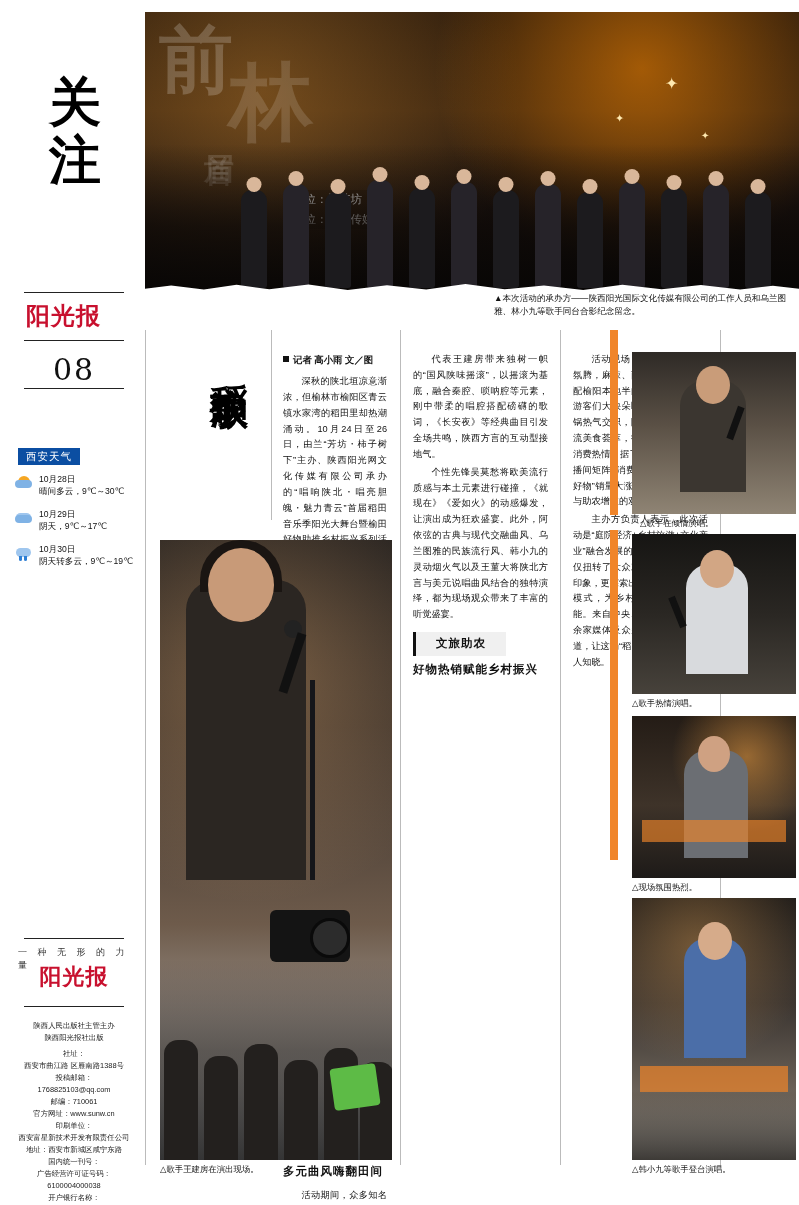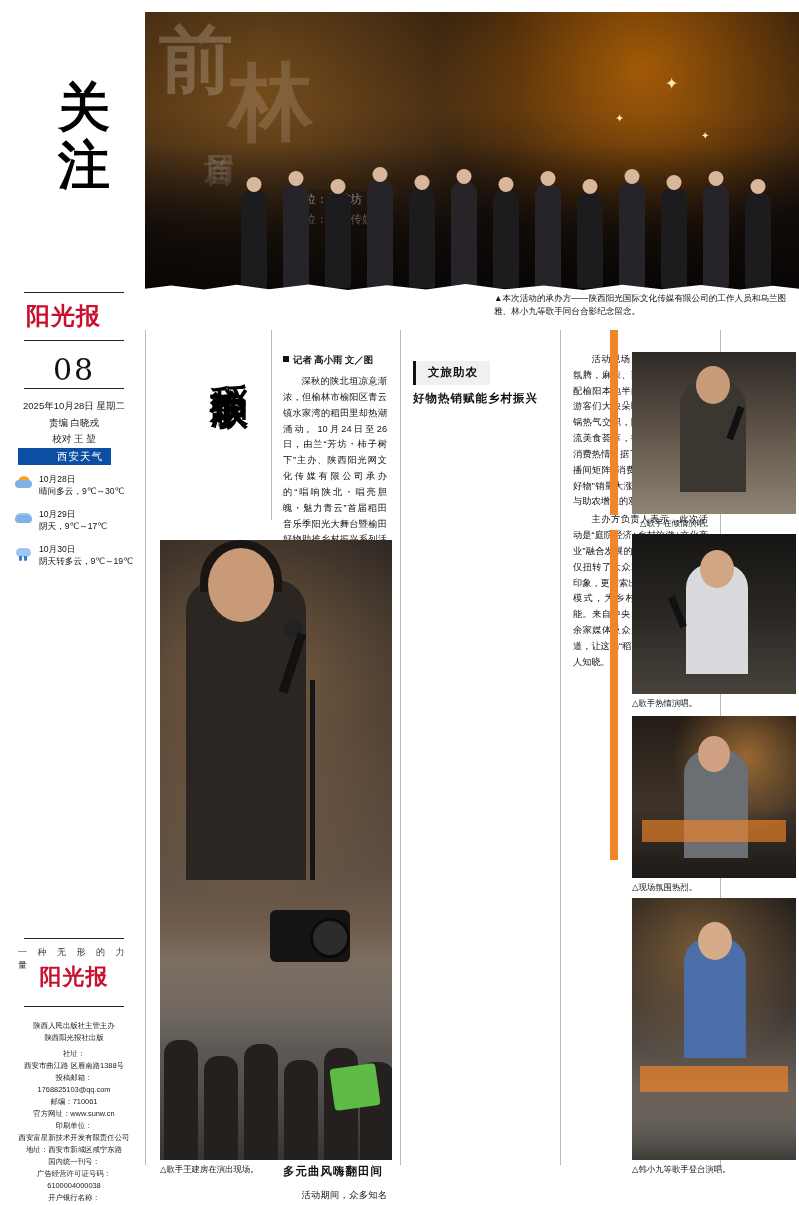--- a/index.html
+++ b/index.html
@@ -9,22 +9,22 @@
     font-family:"Liberation Sans","DejaVu Sans",sans-serif;
     color:#111;
     overflow:hidden;
     position:relative;
   }
   .page{position:absolute;inset:0;}
 
   
   .rail{position:absolute;left:0;top:0;width:142px;height:1205px;background:#fff;}
   .rail-title{
-    position:absolute;left:45px;top:78px;width:80px;
-    font-family:Liberation Sans, sans-serif;
+    position:absolute;left:36px;top:78px;width:80px;
+    font-family:Liberation Mono, monospace;
     font-weight:bold;font-size:52px;line-height:1.12;color:#000;
     letter-spacing:2px;text-align:center;
   }
   .rail-logo{
     position:absolute;left:26px;top:300px;width:96px;
     font-family:"DejaVu Serif","Liberation Serif",serif;
     font-weight:bold;font-size:24px;color:#c8102e;letter-spacing:1px;
   }
   .rail-rule{position:absolute;left:24px;width:100px;height:1px;background:#222;}
   .rail-pageno{
@@ -32,21 +32,21 @@
     font-family:"DejaVu Serif","Liberation Serif",serif;
     font-size:30px;color:#111;letter-spacing:2px;
   }
   .rail-meta{
     position:absolute;left:18px;top:398px;width:112px;
     font-size:9.5px;line-height:1.75;color:#222;text-align:center;
   }
   .wx-head{
     position:absolute;left:18px;top:448px;width:62px;height:17px;
     background:#0b4ea2;color:#fff;font-size:10.5px;line-height:17px;
-    text-align:center;letter-spacing:1px;padding-left:31px;
+    text-align:center;letter-spacing:1px;
   }
   .wx-list{position:absolute;left:14px;top:472px;width:122px;}
   .wx-row{display:flex;align-items:flex-start;margin-bottom:9px;}
   .wx-ico{width:20px;height:20px;flex:0 0 20px;margin-right:5px;position:relative;}
   .wx-txt{font-size:8.6px;line-height:1.45;color:#111;padding-top:1px;}
   .sun{position:absolute;left:4px;top:4px;width:12px;height:12px;border-radius:50%;background:#f5a623;}
   .cloud{position:absolute;left:1px;top:8px;width:17px;height:8px;border-radius:5px;background:#7fb2e5;}
   .cloud2{position:absolute;left:2px;top:6px;width:15px;height:9px;border-radius:5px;background:#9fc6ee;}
   .drop{position:absolute;left:5px;top:14px;width:3px;height:5px;border-radius:0 0 2px 2px;background:#2f7fd4;}
   .drop.d2{left:10px;}
@@ -143,21 +143,21 @@
 
   
   .col{position:absolute;font-size:9.2px;line-height:1.72;color:#111;text-align:justify;}
   .col p{margin:0 0 2px 0;text-indent:2em;}
   .byline{font-size:9.4px;font-weight:bold;margin-bottom:6px;text-indent:0;}
   .sq{display:inline-block;width:6px;height:6px;background:#111;margin-right:4px;vertical-align:1px;}
 
   .subhead{margin:9px 0 6px 0;}
   .subhead .sh1{
     display:inline-block;background:#f0f0f0;border-left:3px solid #111;
-    font-size:11.5px;font-weight:bold;padding:2px 12px;letter-spacing:1px;color:#111;
+    font-size:11.5px;font-weight:bold;padding:2px 20px;letter-spacing:1px;color:#111;
   }
   .subhead .sh2{
     display:block;font-size:11.5px;font-weight:bold;margin-top:4px;letter-spacing:1px;color:#111;
   }
 
   
   .photoA{position:absolute;left:18px;top:540px;width:232px;height:620px;overflow:hidden;background:#1b1b1f;}
   .photoA .pbg{position:absolute;inset:0;
     background:
       radial-gradient(circle at 40% 22%, rgba(255,190,120,.35), rgba(0,0,0,0) 45%),
@@ -190,25 +190,20 @@
   <div class="rail">
 
     <div class="rail-title">关注</div>
 
     <div class="rail-rule" style="top:292px;"></div>
     <div class="rail-logo">阳光报</div>
     <div class="rail-rule" style="top:340px;"></div>
     <div class="rail-pageno">08</div>
     <div class="rail-rule" style="top:388px;"></div>
 
-    <div class="rail-meta">
-      <div>2025年10月28日 星期二</div>
-      <div>责编 白晓戎</div>
-      <div>校对 王 堃</div>
-    </div>
 
     <div class="wx-head">西安天气</div>
     <div class="wx-list">
 
       <div class="wx-row">
         <div class="wx-ico">
           <span class="sun"></span>
             <span class="cloud"></span>
         </div>
         <div class="wx-txt">
@@ -363,20 +358,22 @@
 
         <div class="subhead">
           <span class="sh1">群星集结</span>
           <span class="sh2">多元曲风嗨翻田间</span>
         </div>
 
         <p>活动期间，众多知名歌手和乐队齐聚柿子树下，稻田间，用多元曲风传递情感、点燃热情。陕派稻浪核心</p>
       </div>
 
       <div class="col" style="left:268px;top:22px;width:135px;">
+        <p>代表王建房带来独树一帜的“国风陕味摇滚”，以摇滚为基底，融合秦腔、唢呐腔等元素，刚中带柔的唱腔搭配磅礴的歌词，《长安夜》等经典曲目引发全场共鸣，陕西方言的互动型接地气。</p>
+        <p>个性先锋吴莫愁将欧美流行质感与本土元素进行碰撞，《就现在》《爱如火》的动感爆发，让演出成为狂欢盛宴。此外，阿依弦的古典与现代交融曲风、乌兰图雅的民族流行风、韩小九的灵动烟火气以及王菫大将陕北方言与美元说唱曲风结合的独特演绎，都为现场观众带来了丰富的听觉盛宴。</p>
 
         <div class="subhead">
           <span class="sh1">文旅助农</span>
           <span class="sh2">好物热销赋能乡村振兴</span>
         </div>
 
       </div>
 
       <div class="col" style="left:428px;top:22px;width:135px;">
         <p>活动现场，露天火锅霸气气氛腾，麻辣、菌汤、番茄锅底搭配榆阳本地半肉、有机蔬菜，让游客们大快朵颐；咖啡香气与火锅热气交织，陕北特色小吃与潮流美食荟萃，彻底激发了游客的消费热情。据了解，活动通过“直播间矩阵+消费券体系”带动“榆阳好物”销量大涨，实现了文化活动与助农增收的双向奔赴。</p>

